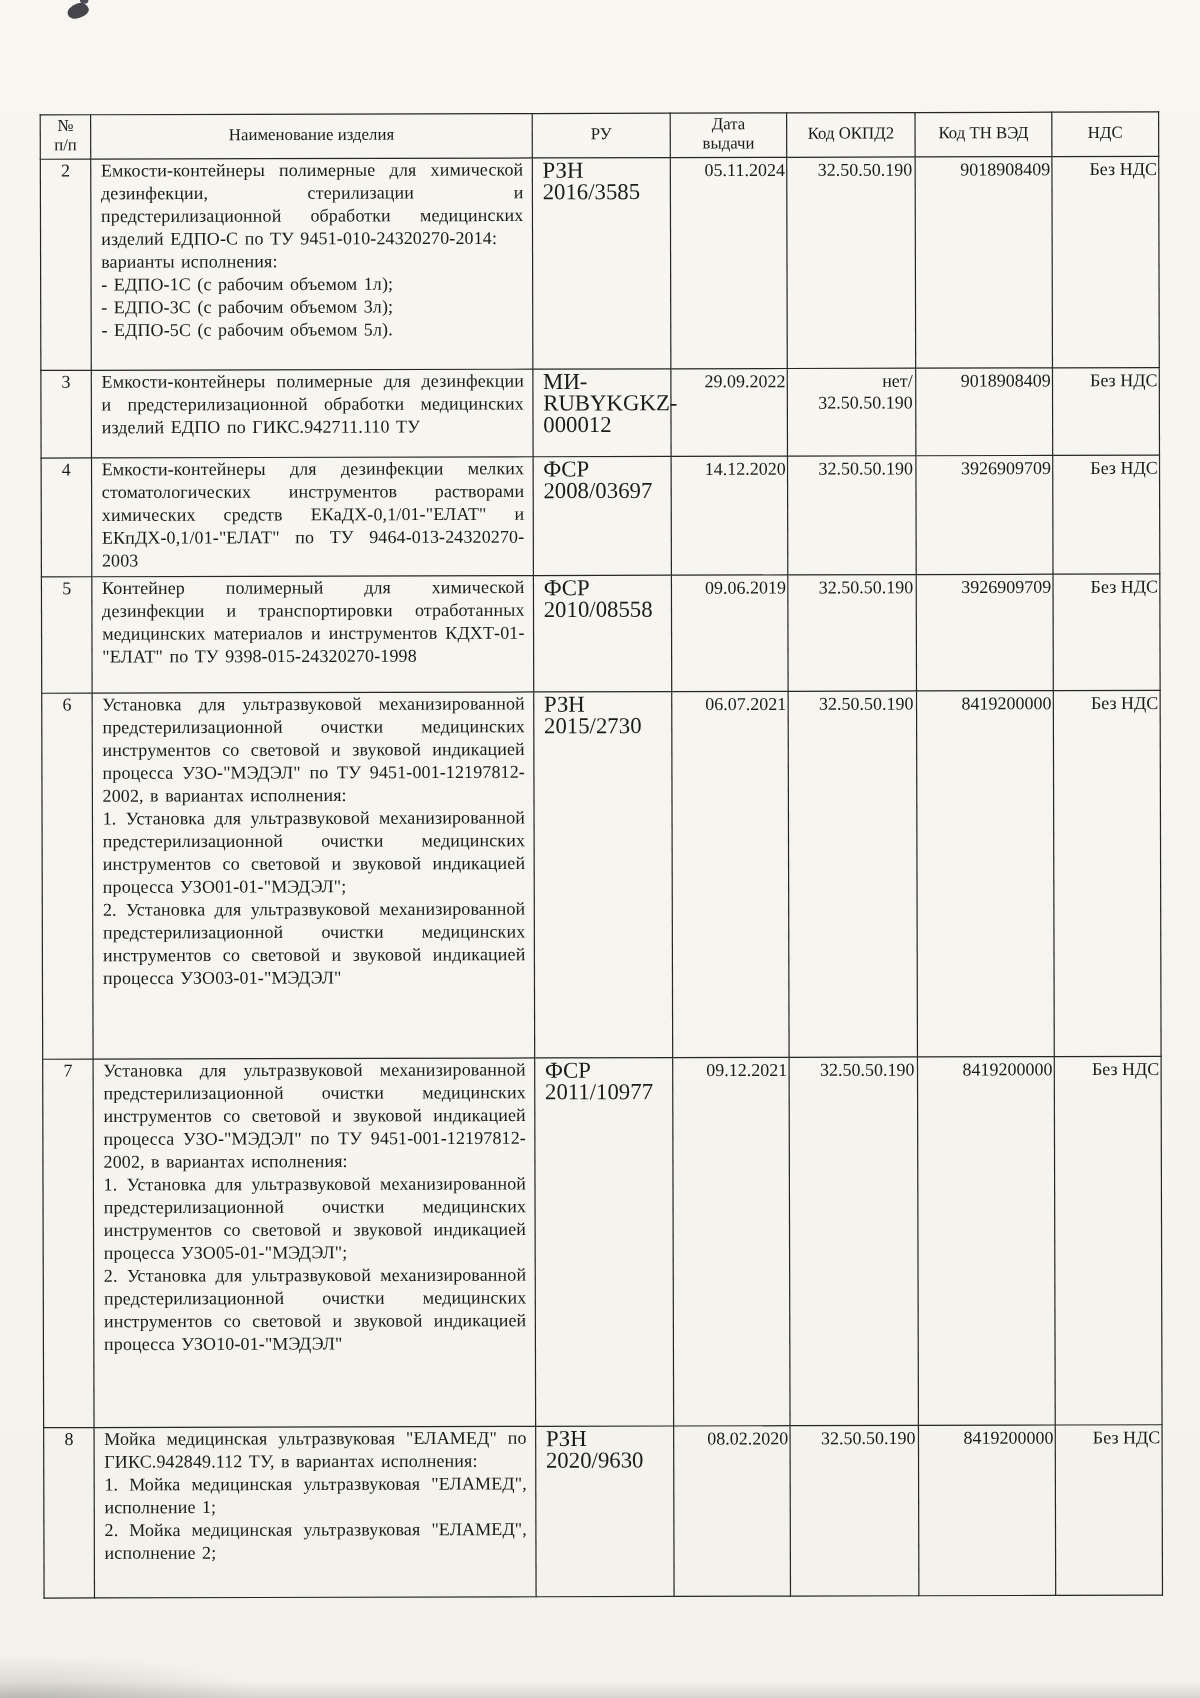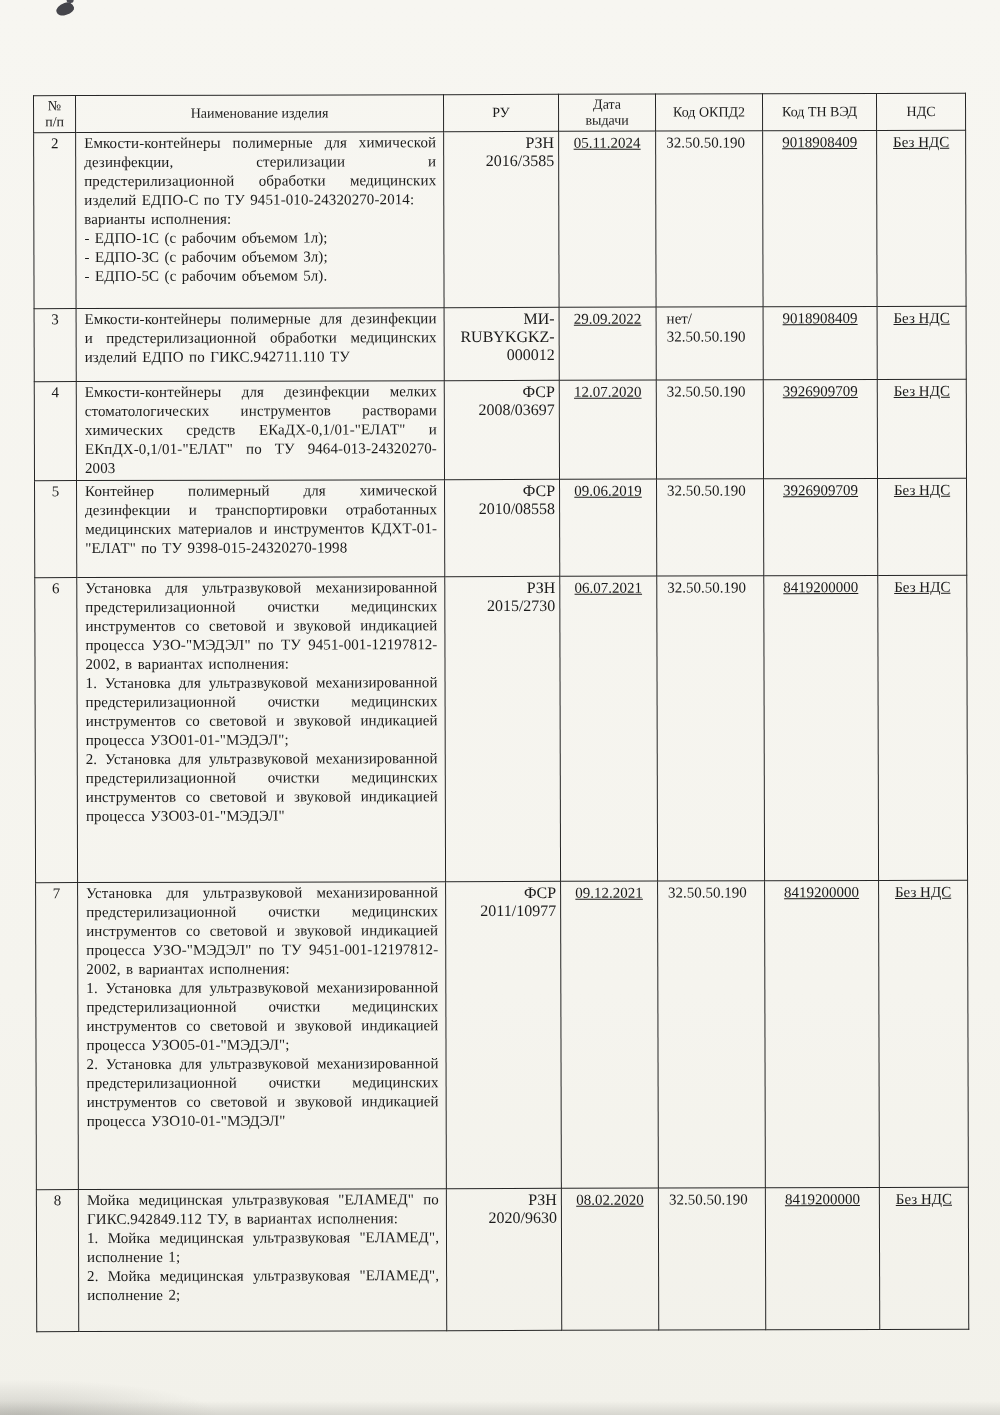--- a/index.html
+++ b/index.html
@@ -103,37 +103,35 @@
   td.name {
     font-size: 15px;
     line-height: 19px;
     text-align: justify;
     white-space: pre-line;
     padding: 1px 7px 2px 8px;
     word-spacing: 1.5px;
     letter-spacing: 0.1px;
   }
   td.ru {
-    font-size: 16px;
+    font-size: 19px;
     line-height: 18px;
     white-space: pre-line;
     padding: 2px 4px 2px 8px;
+  }
+  td.date, td.tnved, td.nds {
+    font-size: 15px;
+    line-height: 18px;
     text-align: right;
-  }
-  td.date, td.tnved, td.nds {
+    padding-top: 2px;
+  }
+  td.okpd {
     font-size: 15px;
     line-height: 18px;
-    text-align: center;
-    padding-top: 2px;
-    text-decoration: underline;
-  }
-  td.okpd {
-    font-size: 15px;
-    line-height: 18px;
-    text-align: left;
+    text-align: right;
     white-space: pre-line;
     padding: 2px 2px 2px 10px;
   }
 
   tr.r0 { height: 176px; }
   tr.r1 { height: 73px; }
   tr.r2 { height: 97px; }
   tr.r3 { height: 97px; }
   tr.r4 { height: 305px; }
   tr.r5 { height: 307px; }
@@ -193,21 +191,21 @@
         <td class="okpd">нет/
 32.50.50.190</td>
         <td class="tnved">9018908409</td>
         <td class="nds">Без НДС</td>
       </tr>
       <tr class="r2">
         <td class="num">4</td>
         <td class="name">Емкости-контейнеры для дезинфекции мелких стоматологических инструментов растворами химических средств ЕКаДХ-0,1/01-"ЕЛАТ" и ЕКпДХ-0,1/01-"ЕЛАТ" по ТУ 9464-013-24320270-2003</td>
         <td class="ru">ФСР
 2008/03697</td>
-        <td class="date">12.07.2020</td>
+        <td class="date">14.12.2020</td>
         <td class="okpd">32.50.50.190</td>
         <td class="tnved">3926909709</td>
         <td class="nds">Без НДС</td>
       </tr>
       <tr class="r3">
         <td class="num">5</td>
         <td class="name">Контейнер полимерный для химической дезинфекции и транспортировки отработанных медицинских материалов и инструментов КДХТ-01-"ЕЛАТ" по ТУ 9398-015-24320270-1998</td>
         <td class="ru">ФСР
 2010/08558</td>
         <td class="date">09.06.2019</td>

